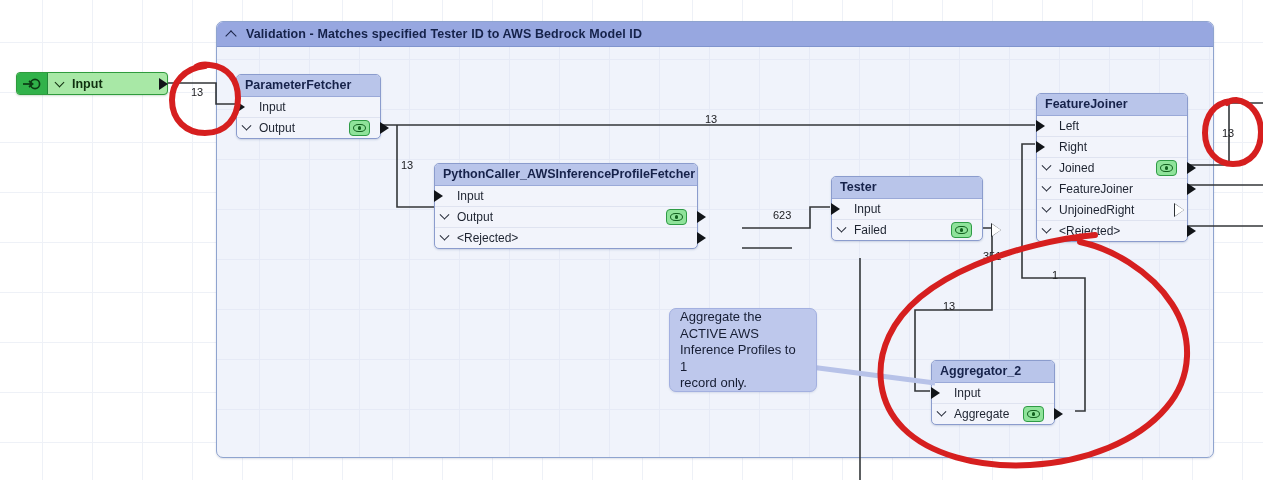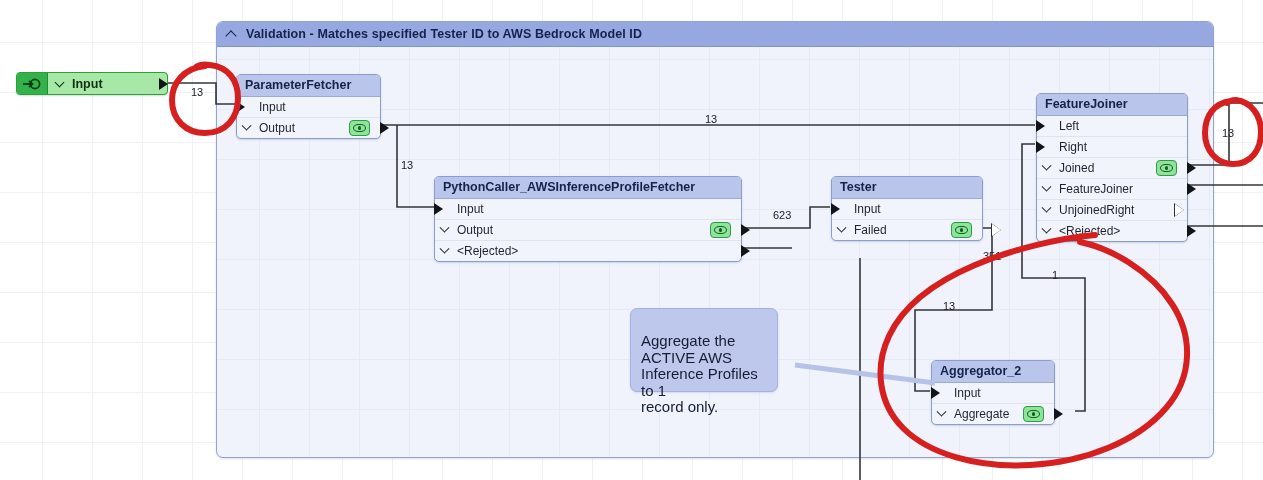--- a/index.html
+++ b/index.html
@@ -168,24 +168,24 @@
   }
   #reader .chev-dn2{width:9px;height:9px;position:relative;flex:0 0 auto;}
   #reader .chev-dn2:before{
     content:"";position:absolute;left:0;top:0;width:6px;height:6px;
     border-right:1.7px solid #10300f;border-bottom:1.7px solid #10300f;
     transform:rotate(45deg);
   }
   #reader .out-arrow{right:-1px;}
   
   #annotation{
-    position:absolute;left:630px;top:308px;width:148px;height:84px;
+    position:absolute;left:669px;top:308px;width:148px;height:84px;
     background:#bec8ec;border:1px solid #a3b0e0;border-radius:7px;
-    box-sizing:border-box;padding:24px 10px;
-    font-size:15px;line-height:16.5px;color:#161d33;
+    box-sizing:border-box;padding:0 10px;
+    font-size:13px;line-height:16.5px;color:#161d33;
     white-space:pre-line;
     box-shadow:0 1px 2px rgba(70,90,140,.15);
   }
   
   #redmarks{position:absolute;left:0;top:0;width:1263px;height:480px;pointer-events:none;}
   .redstroke{fill:none;stroke:#d61f1f;stroke-linecap:round;stroke-linejoin:round;}
 </style>
 </head>
 <body>
 
@@ -255,21 +255,21 @@
       <span class="port-label">Input</span>
     </div>
     <div class="port">
       <span class="chev-dn"></span>
       <span class="port-label">Output</span>
       <span class="eye"></span>
       <span class="out-arrow"></span>
     </div>
   </div>
 
-  <div class="node" style="left:434px;top:176px;width:308px;">
+  <div class="node" style="left:434px;top:163px;width:264px;">
     <div class="node-head">PythonCaller_AWSInferenceProfileFetcher</div>
     <div class="port">
       <span class="in-arrow"></span>
       <span class="port-label">Input</span>
     </div>
     <div class="port">
       <span class="chev-dn"></span>
       <span class="port-label">Output</span>
       <span class="eye"></span>
       <span class="out-arrow"></span>

